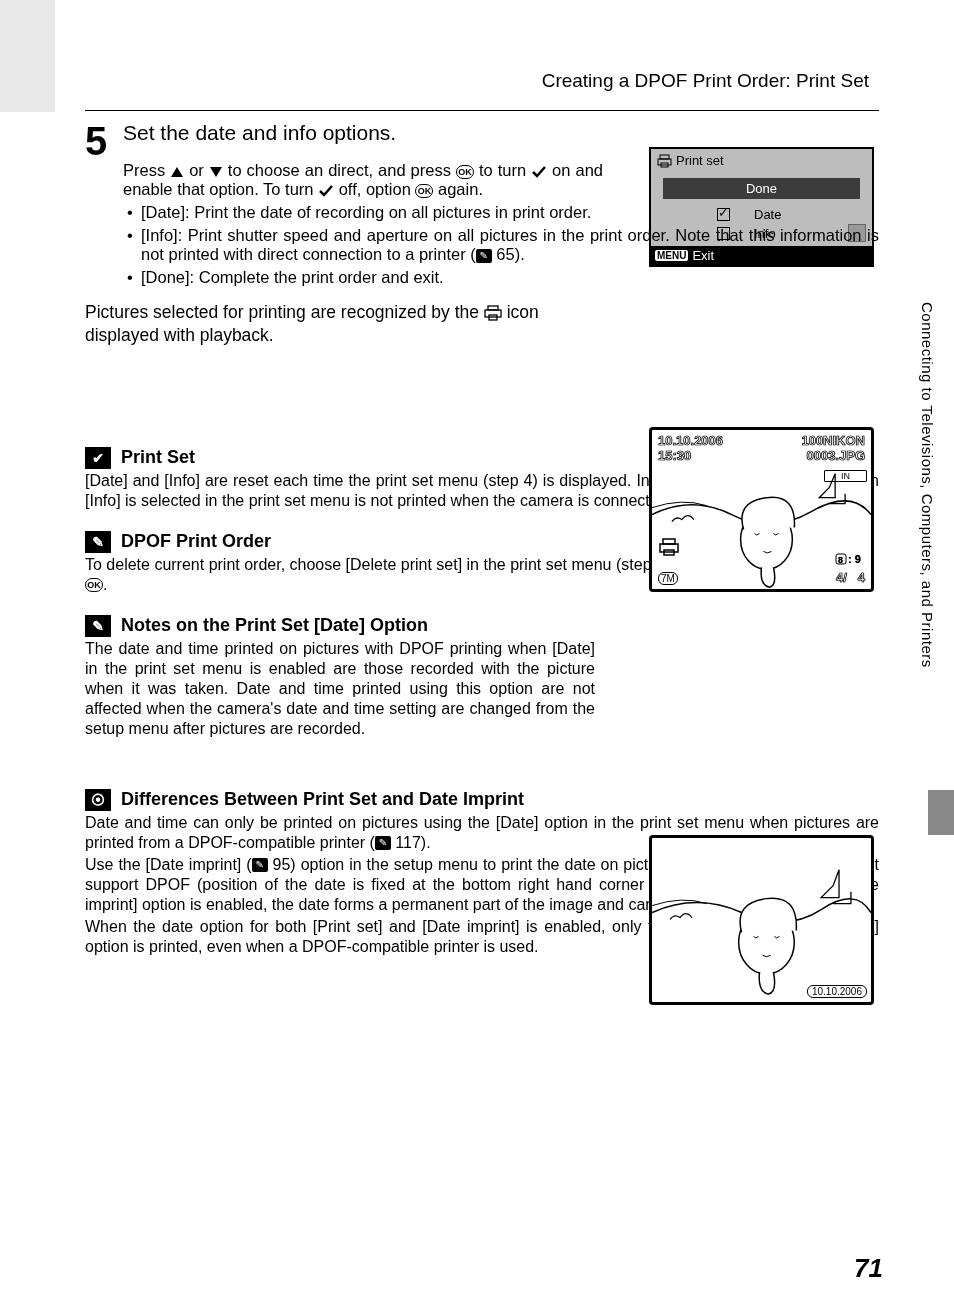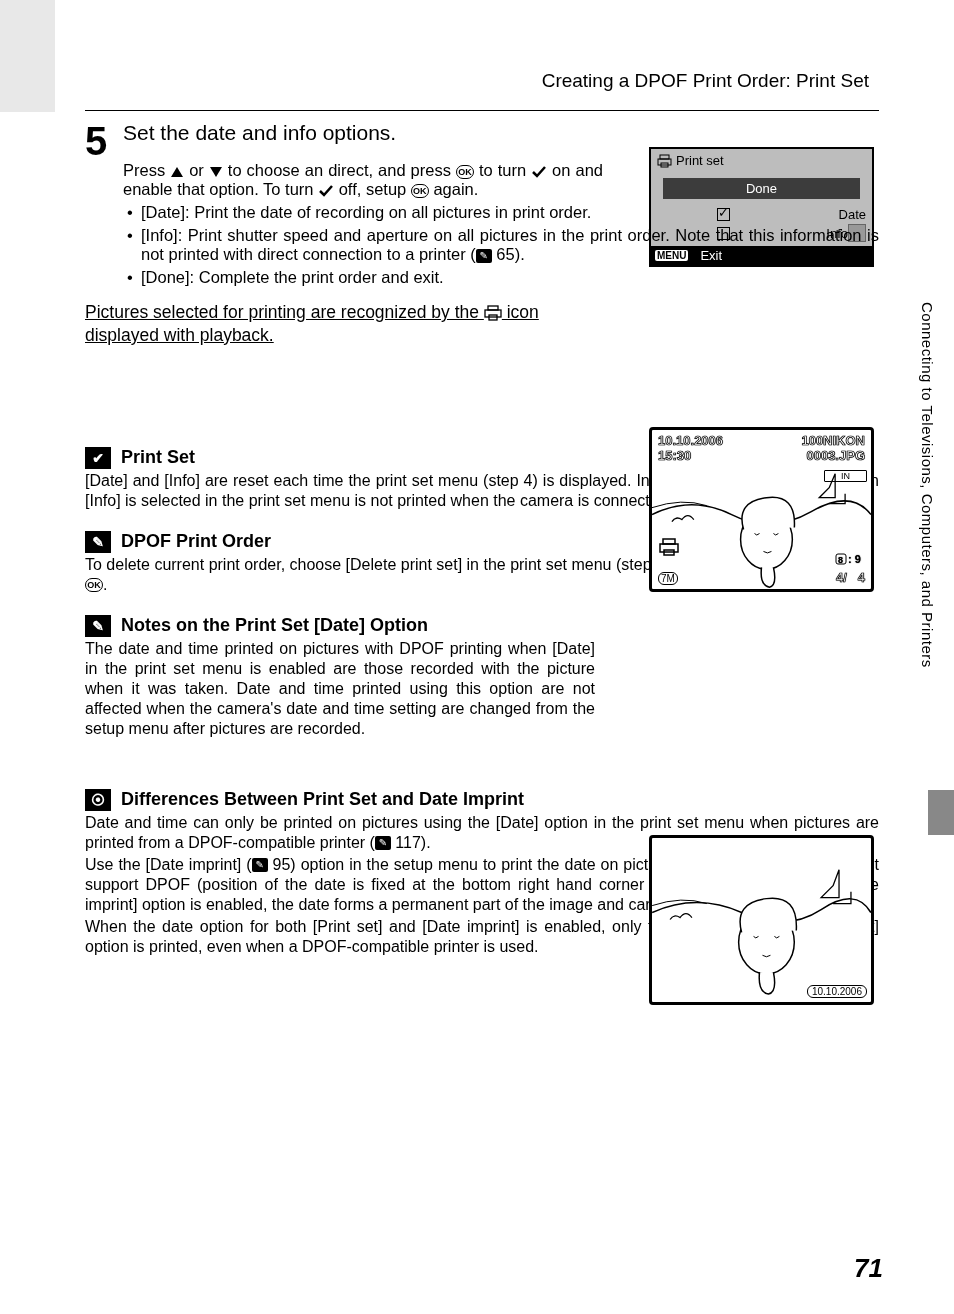--- a/index.html
+++ b/index.html
@@ -64,21 +64,20 @@
     content: "•";
     position: absolute;
     left: 0;
   }
   .bullet-narrow { width: 480px; }
   .post-step {
     font-size: 17.5px;
     margin-top: 14px;
     width: 500px;
     line-height: 1.3;
-    text-decoration: underline;
   }
   .icon-inline {
     display: inline-block;
     vertical-align: middle;
   }
   .screen {
     position: absolute;
     right: 80px;
   }
   .screen1 { top: 147px; }
@@ -96,34 +95,33 @@
     text-align: center;
     margin: 0 6px 8px 6px;
     padding: 3px 0;
   }
   .opt-row {
     display: flex;
     align-items: center;
     gap: 24px;
     padding-left: 60px;
     margin-bottom: 2px;
-    justify-content: space-between;
   }
   .info-row-wrap { display:flex; align-items:center; }
   .info-row-wrap .opt-row { flex:1; margin-bottom:0;}
   .info-slider {
     width: 18px; height: 18px; background:#999; border:1px solid #666;
   }
   .screen1-footer {
     background: #000;
     color: #fff;
     display: flex;
     align-items: center;
     padding: 2px 4px;
-    gap: 12px;
+    gap: 4px;
   }
   .menu-badge {
     background: #fff;
     color: #000;
     font-size: 10px;
     font-weight: bold;
     padding: 0 2px;
     border-radius: 2px;
   }
   .screen2 { top: 427px; }
@@ -332,21 +330,21 @@
       <div class="step-title">Set the date and info options.</div>
       <div class="step-text">
         <span>Press </span><svg class="icon-inline" width="14" height="12">
             <polygon points="7,1 13,11 1,11" fill="#000"></polygon>
           </svg><span> or </span><svg class="icon-inline" width="14" height="12">
             <polygon points="1,1 13,1 7,11" fill="#000"></polygon>
           </svg><span> to choose an direct, and press </span><span class="ok-icon">OK</span><span> to turn </span><svg class="icon-inline" width="16" height="14">
             <path d="M2 7 l4 4 l8 -9" fill="none" stroke="#000" stroke-width="2.5"></path>
           </svg><span> on and enable that option. To turn </span><svg class="icon-inline" width="16" height="14">
             <path d="M2 7 l4 4 l8 -9" fill="none" stroke="#000" stroke-width="2.5"></path>
-          </svg><span> off, setup </span><span class="ok-icon">OK</span><span> again.</span>
+          </svg><span> off, option </span><span class="ok-icon">OK</span><span> again.</span>
       </div>
       <ul class="bullets">
         <li class="bullet-narrow">[Date]: Print the date of recording on all pictures in print order.</li>
         <li><span>[Info]: Print shutter speed and aperture on all pictures in the print order. Note that this information is not printed with direct connection to a printer (</span><span class="ref-icon">✎</span><span> 65).</span></li>
         <li>[Done]: Complete the print order and exit.</li>
       </ul>
       <div class="post-step" style="margin-left:-38px;">
         <span>Pictures selected for printing are recognized by the </span><svg class="icon-inline" width="18" height="16">
             <rect x="4" y="1" width="10" height="4" fill="none" stroke="#000" stroke-width="1.3"></rect>
             <rect x="1" y="5" width="16" height="7" fill="none" stroke="#000" stroke-width="1.3"></rect>

